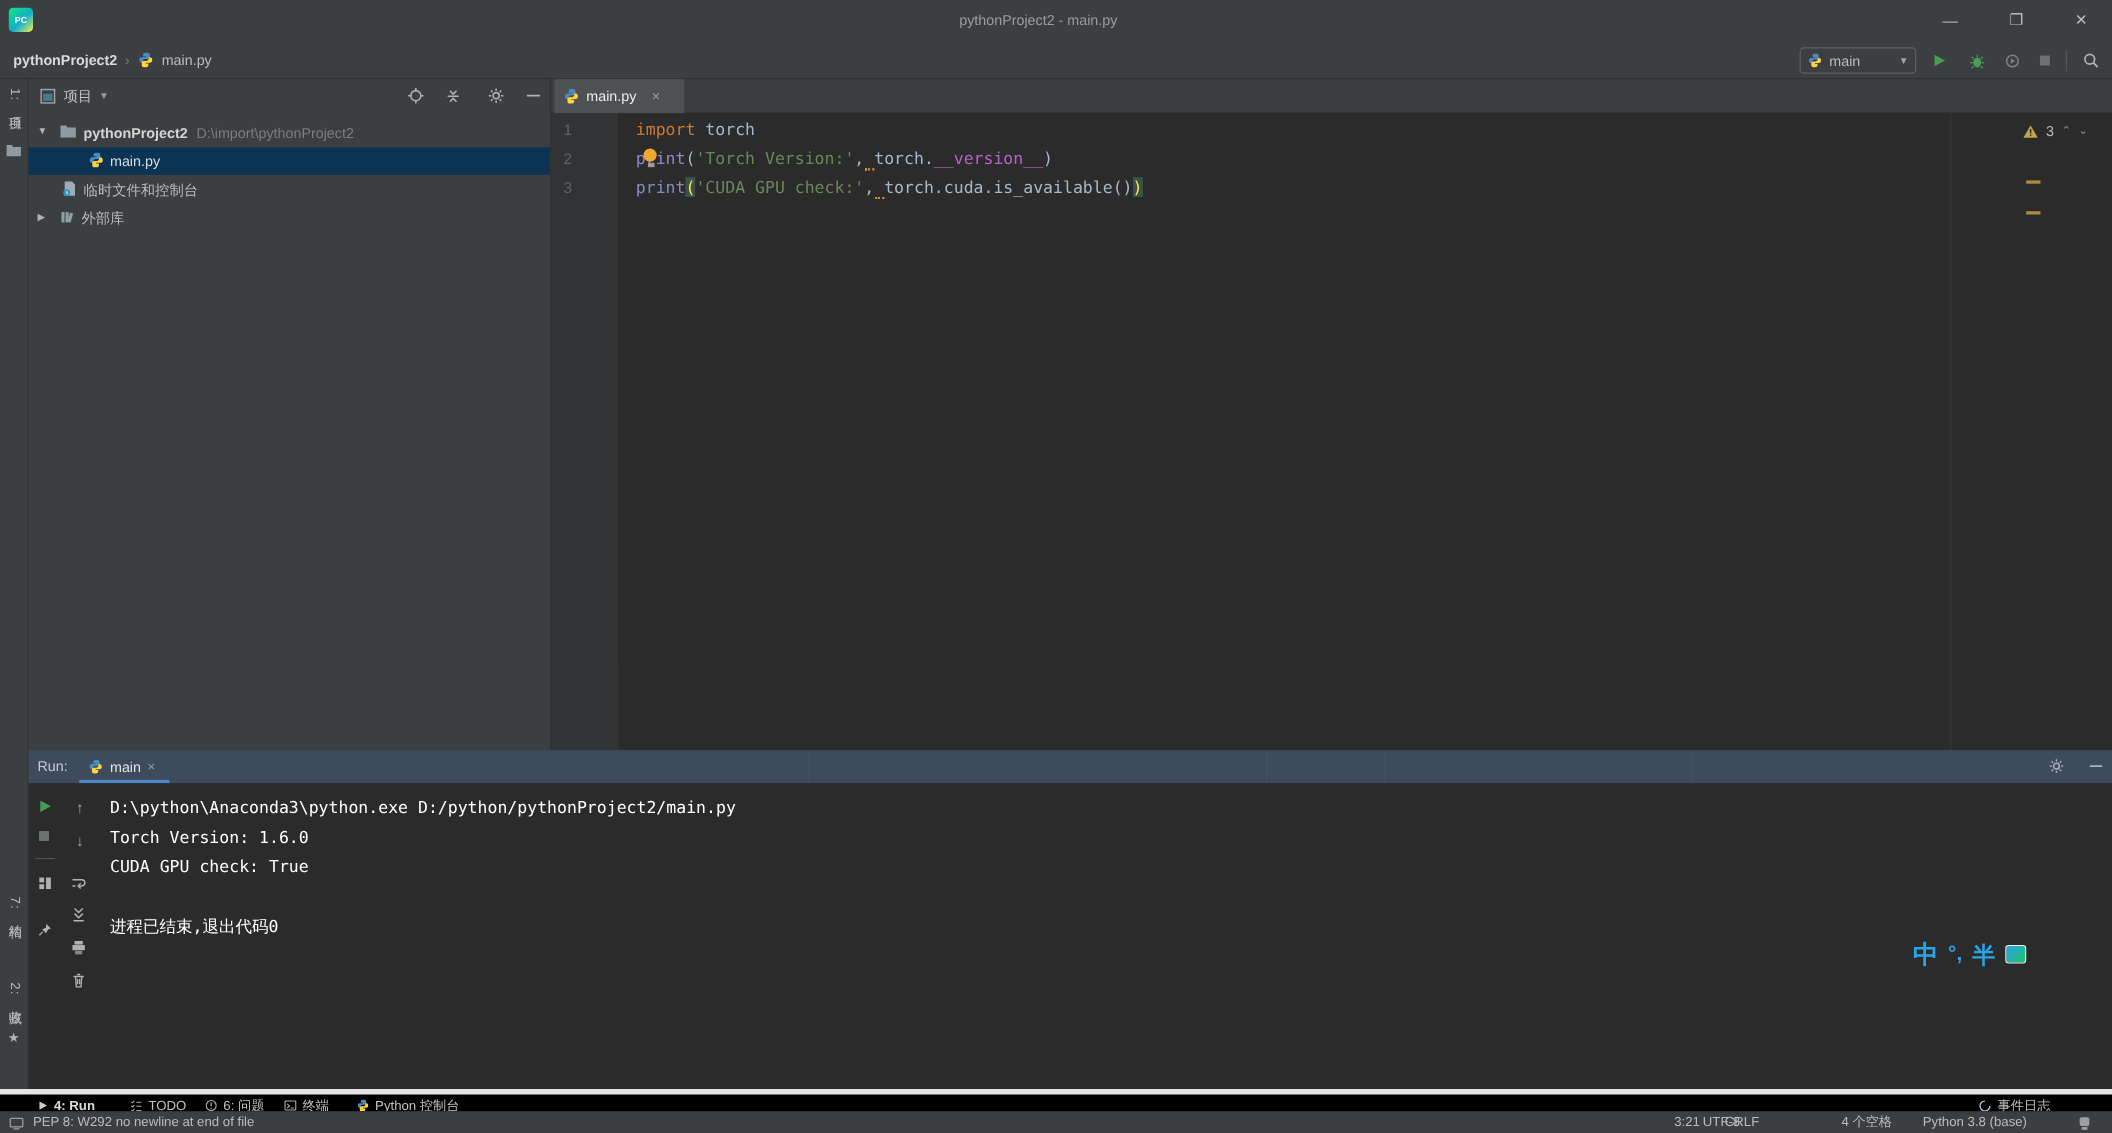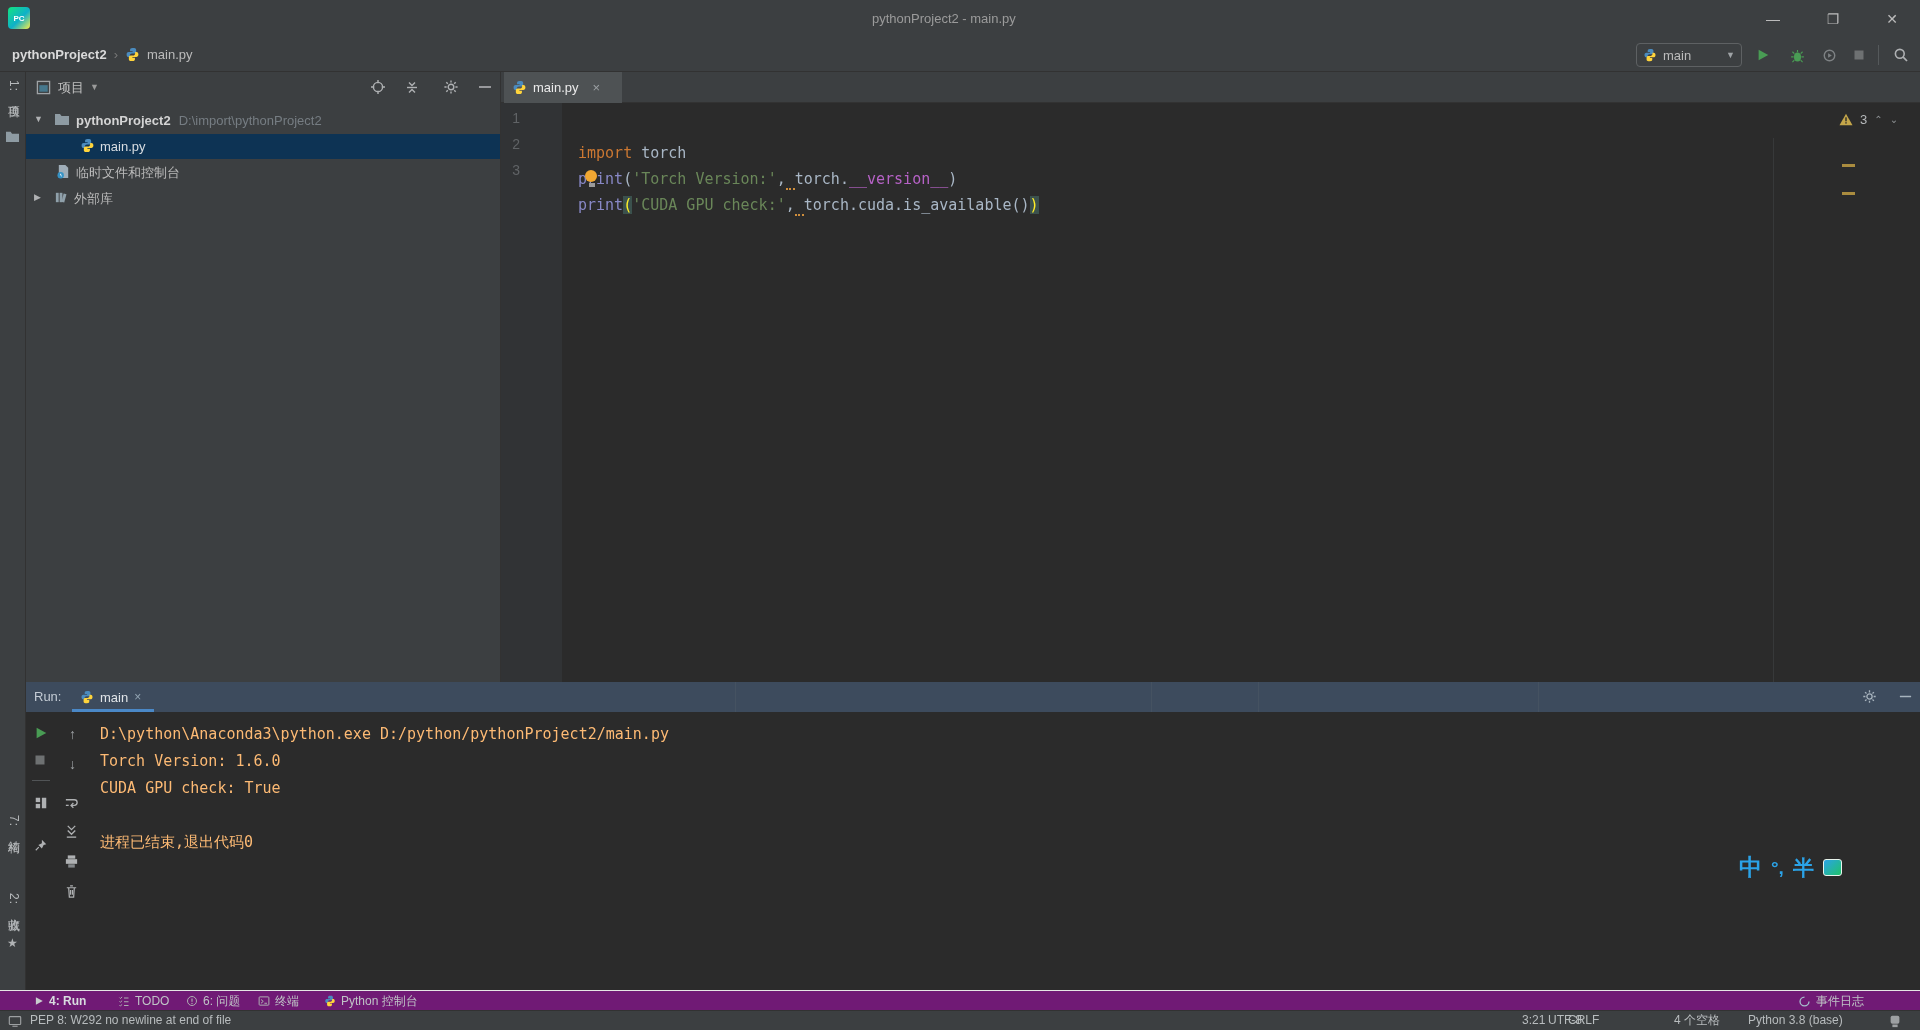--- a/index.html
+++ b/index.html
@@ -55,21 +55,21 @@
   #editor { left:500px; top:72px; width:1420px; height:610px; background:#2b2b2b;
     border-left:1px solid #323232; }
   #tabstrip { left:0; top:0; width:1420px; height:31px; background:#3c3f41; border-bottom:1px solid #323232; }
   #ed-tab { position:absolute; left:3px; top:0; width:118px; height:31px; background:#4e5254;
     display:flex; align-items:center; padding-left:8px; gap:6px; }
   #ed-tab .lbl { font-size:13px; color:#eaeaea; }
   #ed-tab .x { color:#9ba0a3; font-size:13px; margin-left:8px; }
   #gutter { left:0; top:31px; width:61px; height:579px; background:#313335; }
   .gut-line { height:26px; line-height:26px; text-align:right; padding-right:42px;
     font-size:14px; color:#606366; }
-  #code-area { left:61px; top:31px; width:1359px; height:498px; background:#2b2b2b;margin-top:35px; }
+  #code-area { left:61px; top:31px; width:1359px; height:498px; background:#2b2b2b; }
   #guide { left:1211px; top:0; width:1px; height:579px; background:#37393a; }
   #code-lines { left:0; top:2px; width:1359px; }
   .code-line { position:relative; height:26px; line-height:26px; padding-left:16px;
     font-size:15px; white-space:pre; font-family:"DejaVu Sans Mono","Liberation Mono",monospace; }
   .wavy { border-bottom:2px dotted #cf8e3c; }
   .bulb { position:absolute; left:23px; top:4px; width:13px; height:18px; }
   .bulb .glass { width:12px; height:12px; border-radius:50%; background:#f0a732; }
   .bulb .base { width:6px; height:4px; background:#9b9b9b; margin:1px auto 0; }
   #inspections { left:1338px; top:40px; display:flex; align-items:center; gap:7px; }
   #inspections .cnt { font-size:13px; color:#b6b9bb; }
@@ -81,32 +81,32 @@
   #run-label { position:absolute; left:8px; top:0; line-height:30px; font-size:13px; color:#c3cbd4; }
   #run-tab { position:absolute; left:46px; top:0; width:82px; height:30px; display:flex;
     align-items:center; gap:6px; padding-left:8px; }
   #run-tab .lbl { font-size:13px; color:#e0e4e8; }
   #run-tab .x { color:#93a5b3; font-size:12px; }
   #run-tab-underline { position:absolute; left:46px; bottom:0; width:82px; height:3px; background:#4a88c7; }
   .rh-sep { position:absolute; top:0; width:1px; height:30px; background:#455261; }
   .rh-tool { position:absolute; top:7px; width:16px; height:16px; }
   #console { left:26px; top:712px; width:1894px; height:278px; background:#2b2b2b; }
   .con-btn { position:absolute; width:17px; height:17px; }
-  .con-line { position:absolute; left:74px; font-size:15px; line-height:20px; color:#fdba74;
+  .con-line { position:absolute; left:74px; font-size:15px; line-height:20px; color:#ffffff;
     white-space:pre; font-family:"DejaVu Sans Mono","Liberation Mono",monospace; }
   #ime { left:1713px; top:140px; display:flex; align-items:center; gap:9px; color:#2ba3e8; }
   #ime .mode { font-size:23px; font-weight:bold; }
   #ime .punct { font-size:19px; font-weight:bold; }
   #ime .width { font-size:21px; font-weight:bold; }
   #ime .skin { width:19px; height:17px; border-radius:3px;
     background:linear-gradient(135deg,#2ba3e8 0%,#1fc26a 100%);
     border:1px solid #e8f4ec; }
 
   
-  #bottombar { left:0; top:990px; width:1920px; height:20px; background:#701a75; border-top:1px solid #e5e5e5; }
+  #bottombar { left:0; top:990px; width:1920px; height:20px; background:#000000; border-top:5px solid #e5e5e5; }
   .bb-item { position:absolute; top:0; height:20px; display:flex; align-items:center; gap:5px;
     font-size:12px; color:#bfc3c6; }
   .bb-item.active { color:#d8dcdf; font-weight:bold; }
   #statusbar { left:0; top:1010px; width:1920px; height:20px; background:#3c3f41; border-top:1px solid #323232; }
   .sb-item { position:absolute; top:0; height:20px; line-height:19px; font-size:12px; color:#b8bcbe; }
   #watermark { left:1695px; top:1001px; font-size:15px; color:rgba(186,193,200,0.9); z-index:50;margin-top:45px; }
 </style>
 </head>
 <body>
 

